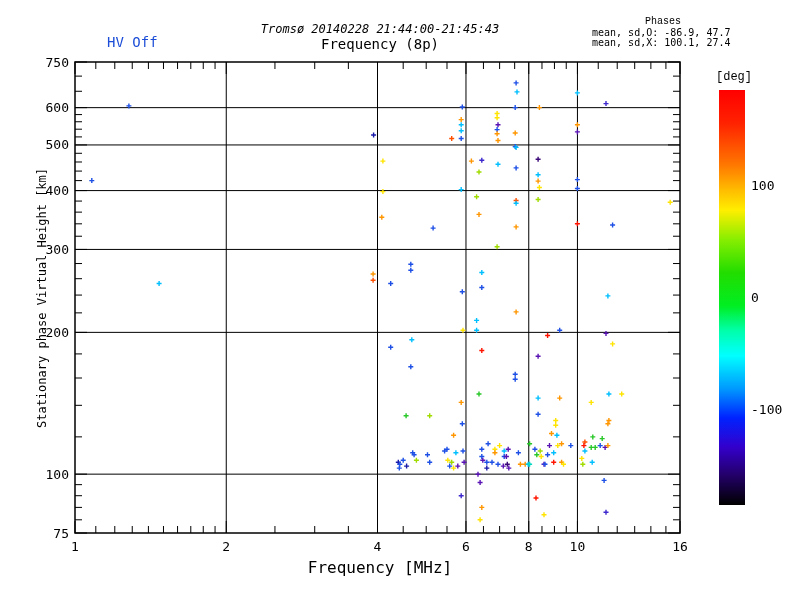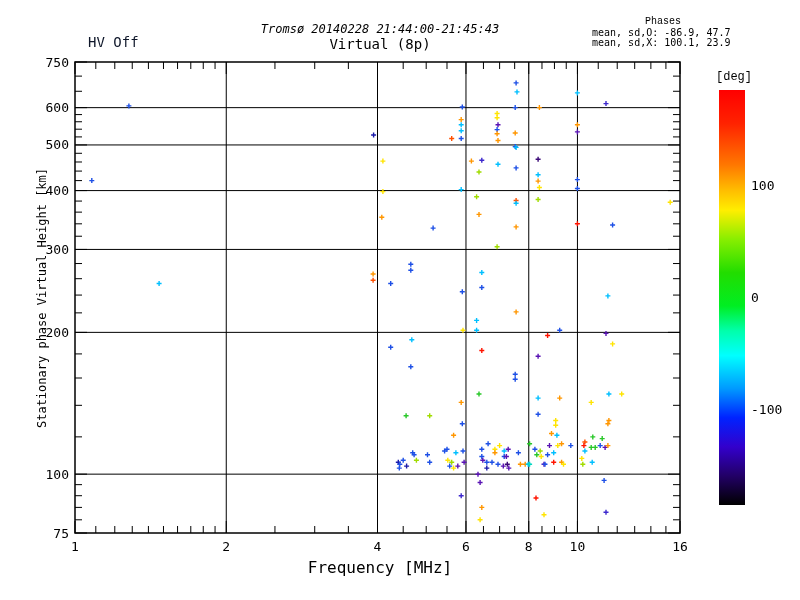--- a/index.html
+++ b/index.html
@@ -15,29 +15,29 @@
                 transform:rotate(-90deg);}
   #x-axis-label{left:230px;top:558px;width:300px;text-align:center;font-size:16px;}
   #colorbar-unit{left:716px;top:70px;width:60px;font-size:12px;font-family:Liberation Mono, monospace;}
   svg text{font-family:"DejaVu Sans Mono",monospace;font-size:13px;fill:#000;}
 </style>
 </head>
 <body>
 
 <div id="page">
 
-  <div id="hv-status" class="abs" style="color: #0f172a;">HV Off</div>
+  <div id="hv-status" class="abs" style="color: #1d4ed8; margin-left: 19px;">HV Off</div>
 
   <div id="title-line1" class="abs">Tromsø 20140228 21:44:00-21:45:43</div>
-  <div id="title-line2" class="abs">Virtual (8p)</div>
+  <div id="title-line2" class="abs">Frequency (8p)</div>
 
   <div id="phases-block" class="abs">
     <div id="phases-heading">Phases</div>
     <div>mean, sd,O: -86.9, 47.7</div>
-    <div>mean, sd,X: 100.1, 23.9</div>
+    <div>mean, sd,X: 100.1, 27.4</div>
   </div>
 
   <div id="y-axis-label" class="abs">Stationary phase Virtual Height [km]</div>
   <div id="x-axis-label" class="abs">Frequency [MHz]</div>
   <div id="colorbar-unit" class="abs">[deg]</div>
 
   <svg id="plot" class="abs" style="left:0;top:0" width="800" height="600">
       <g stroke="#000" stroke-width="1">
         <line x1="226.25" y1="62" x2="226.25" y2="533"></line>
         <line x1="377.5" y1="62" x2="377.5" y2="533"></line>

